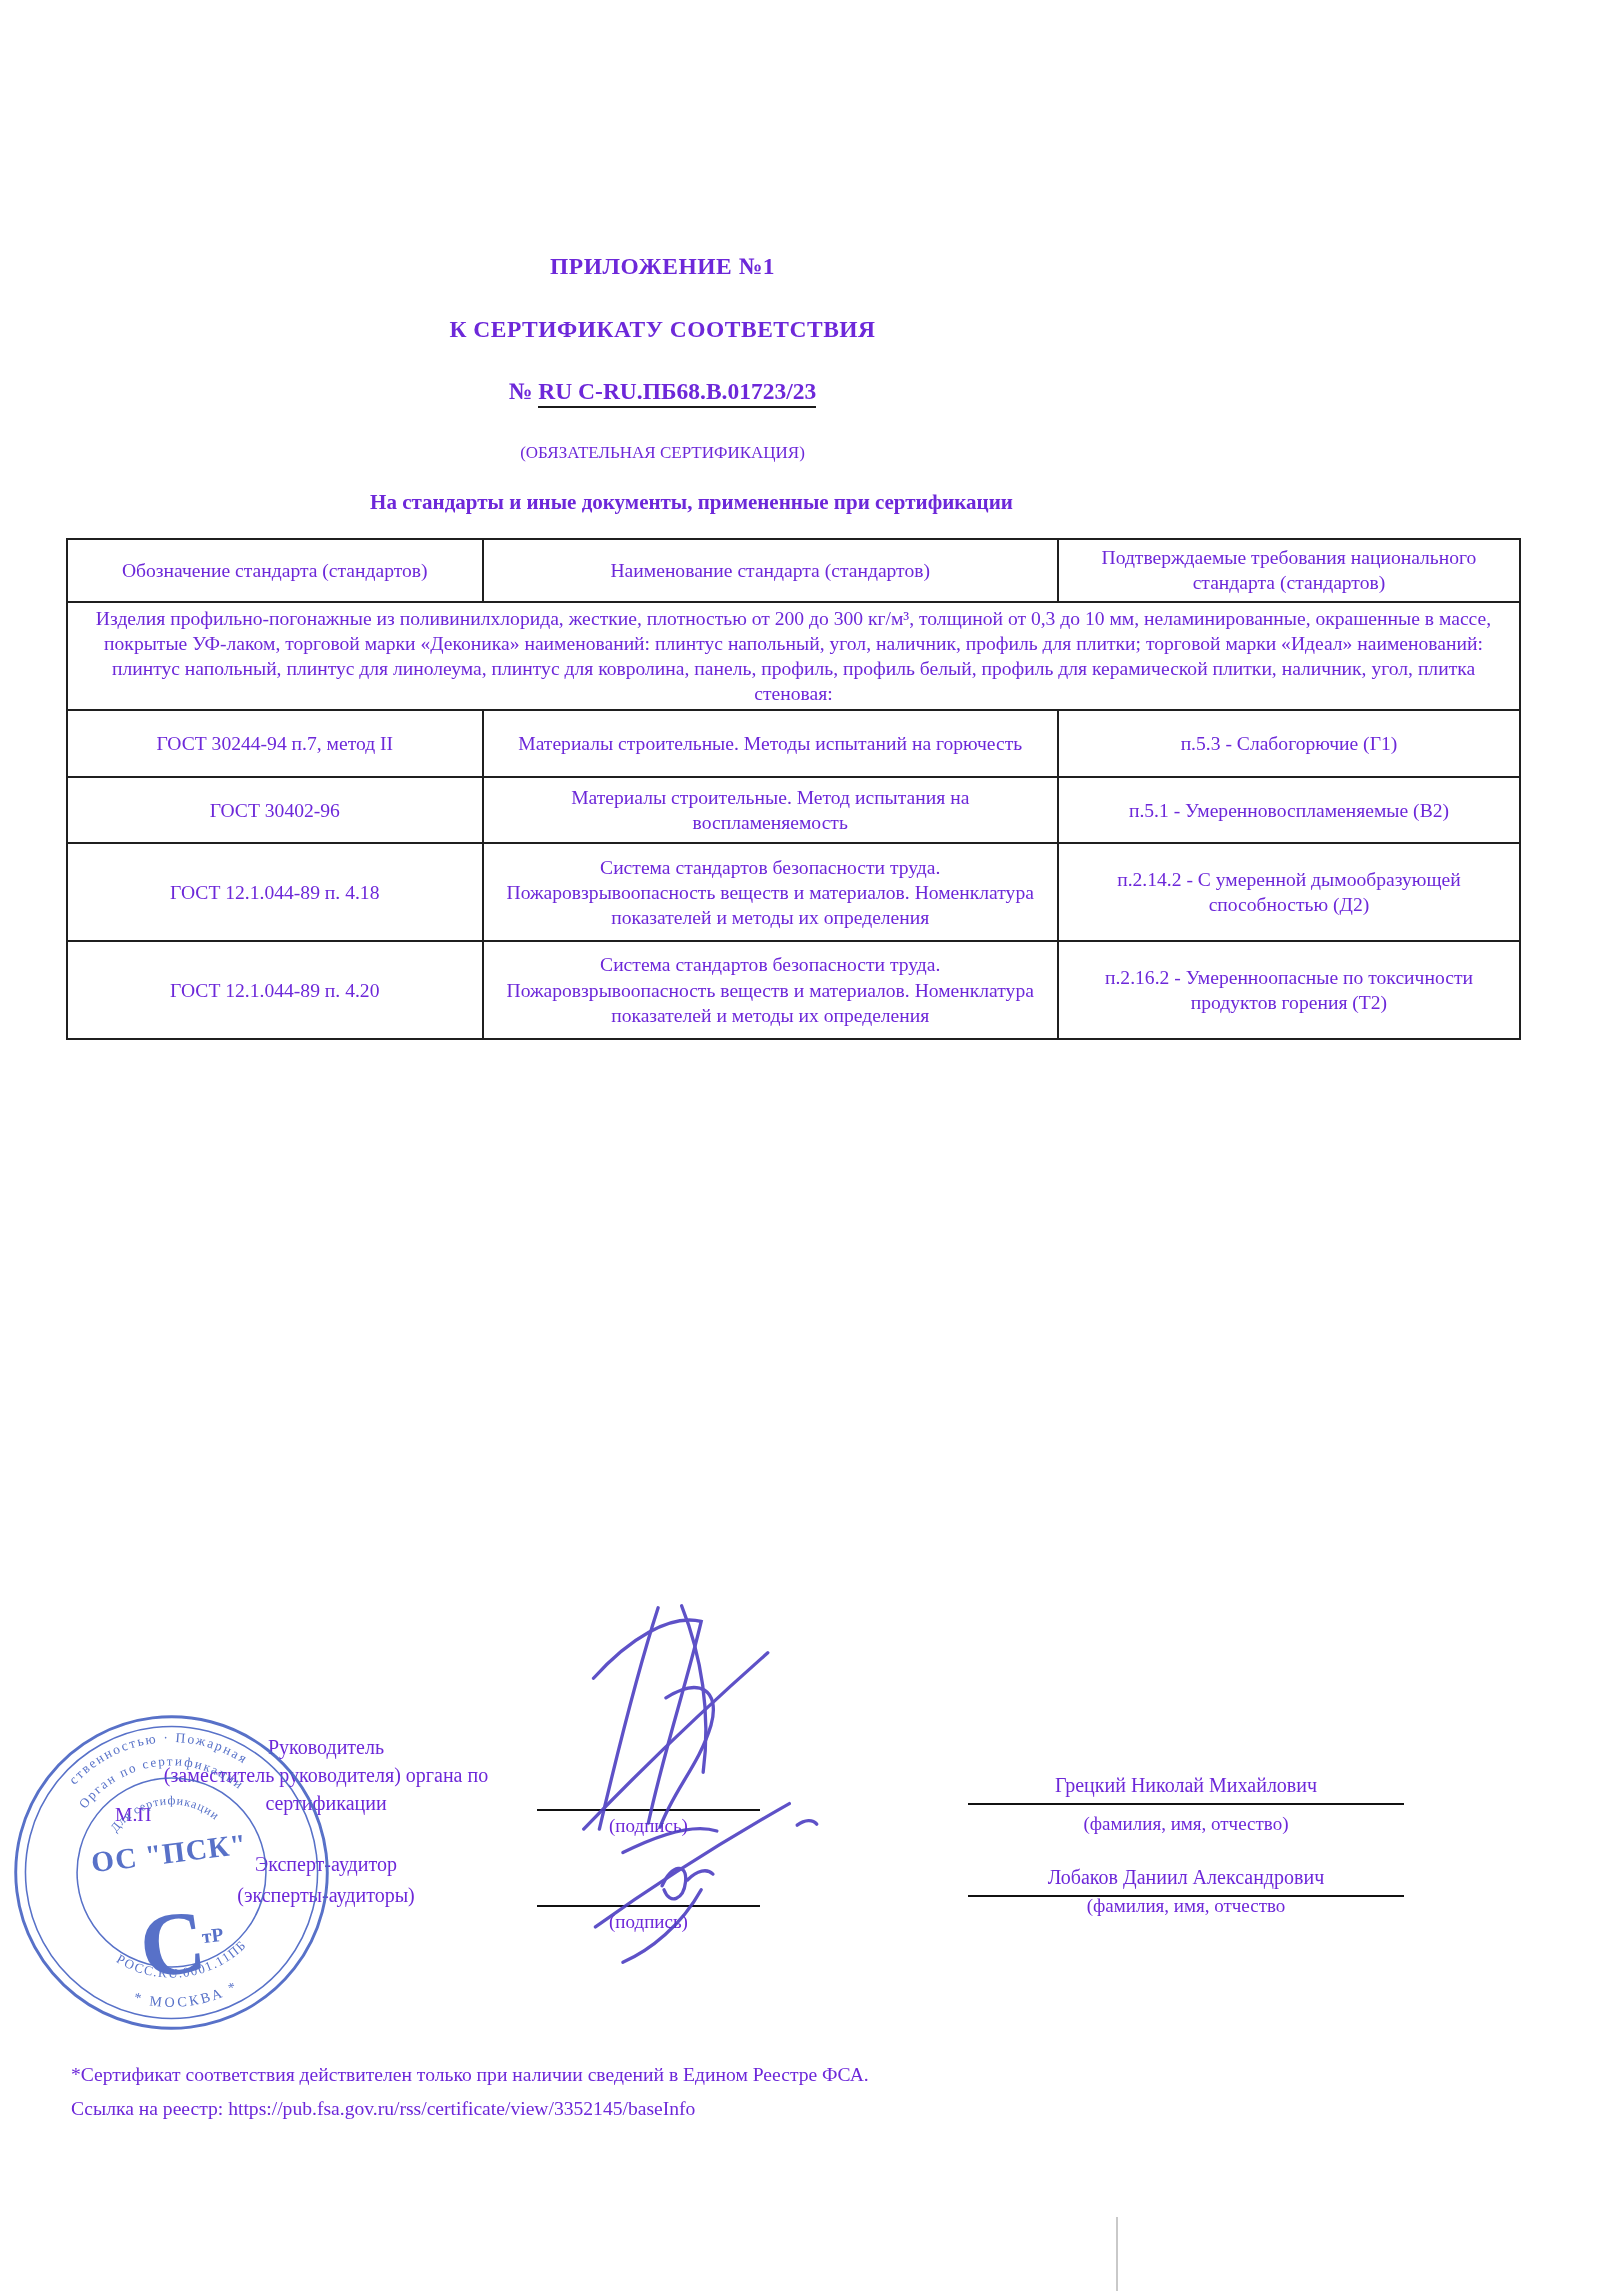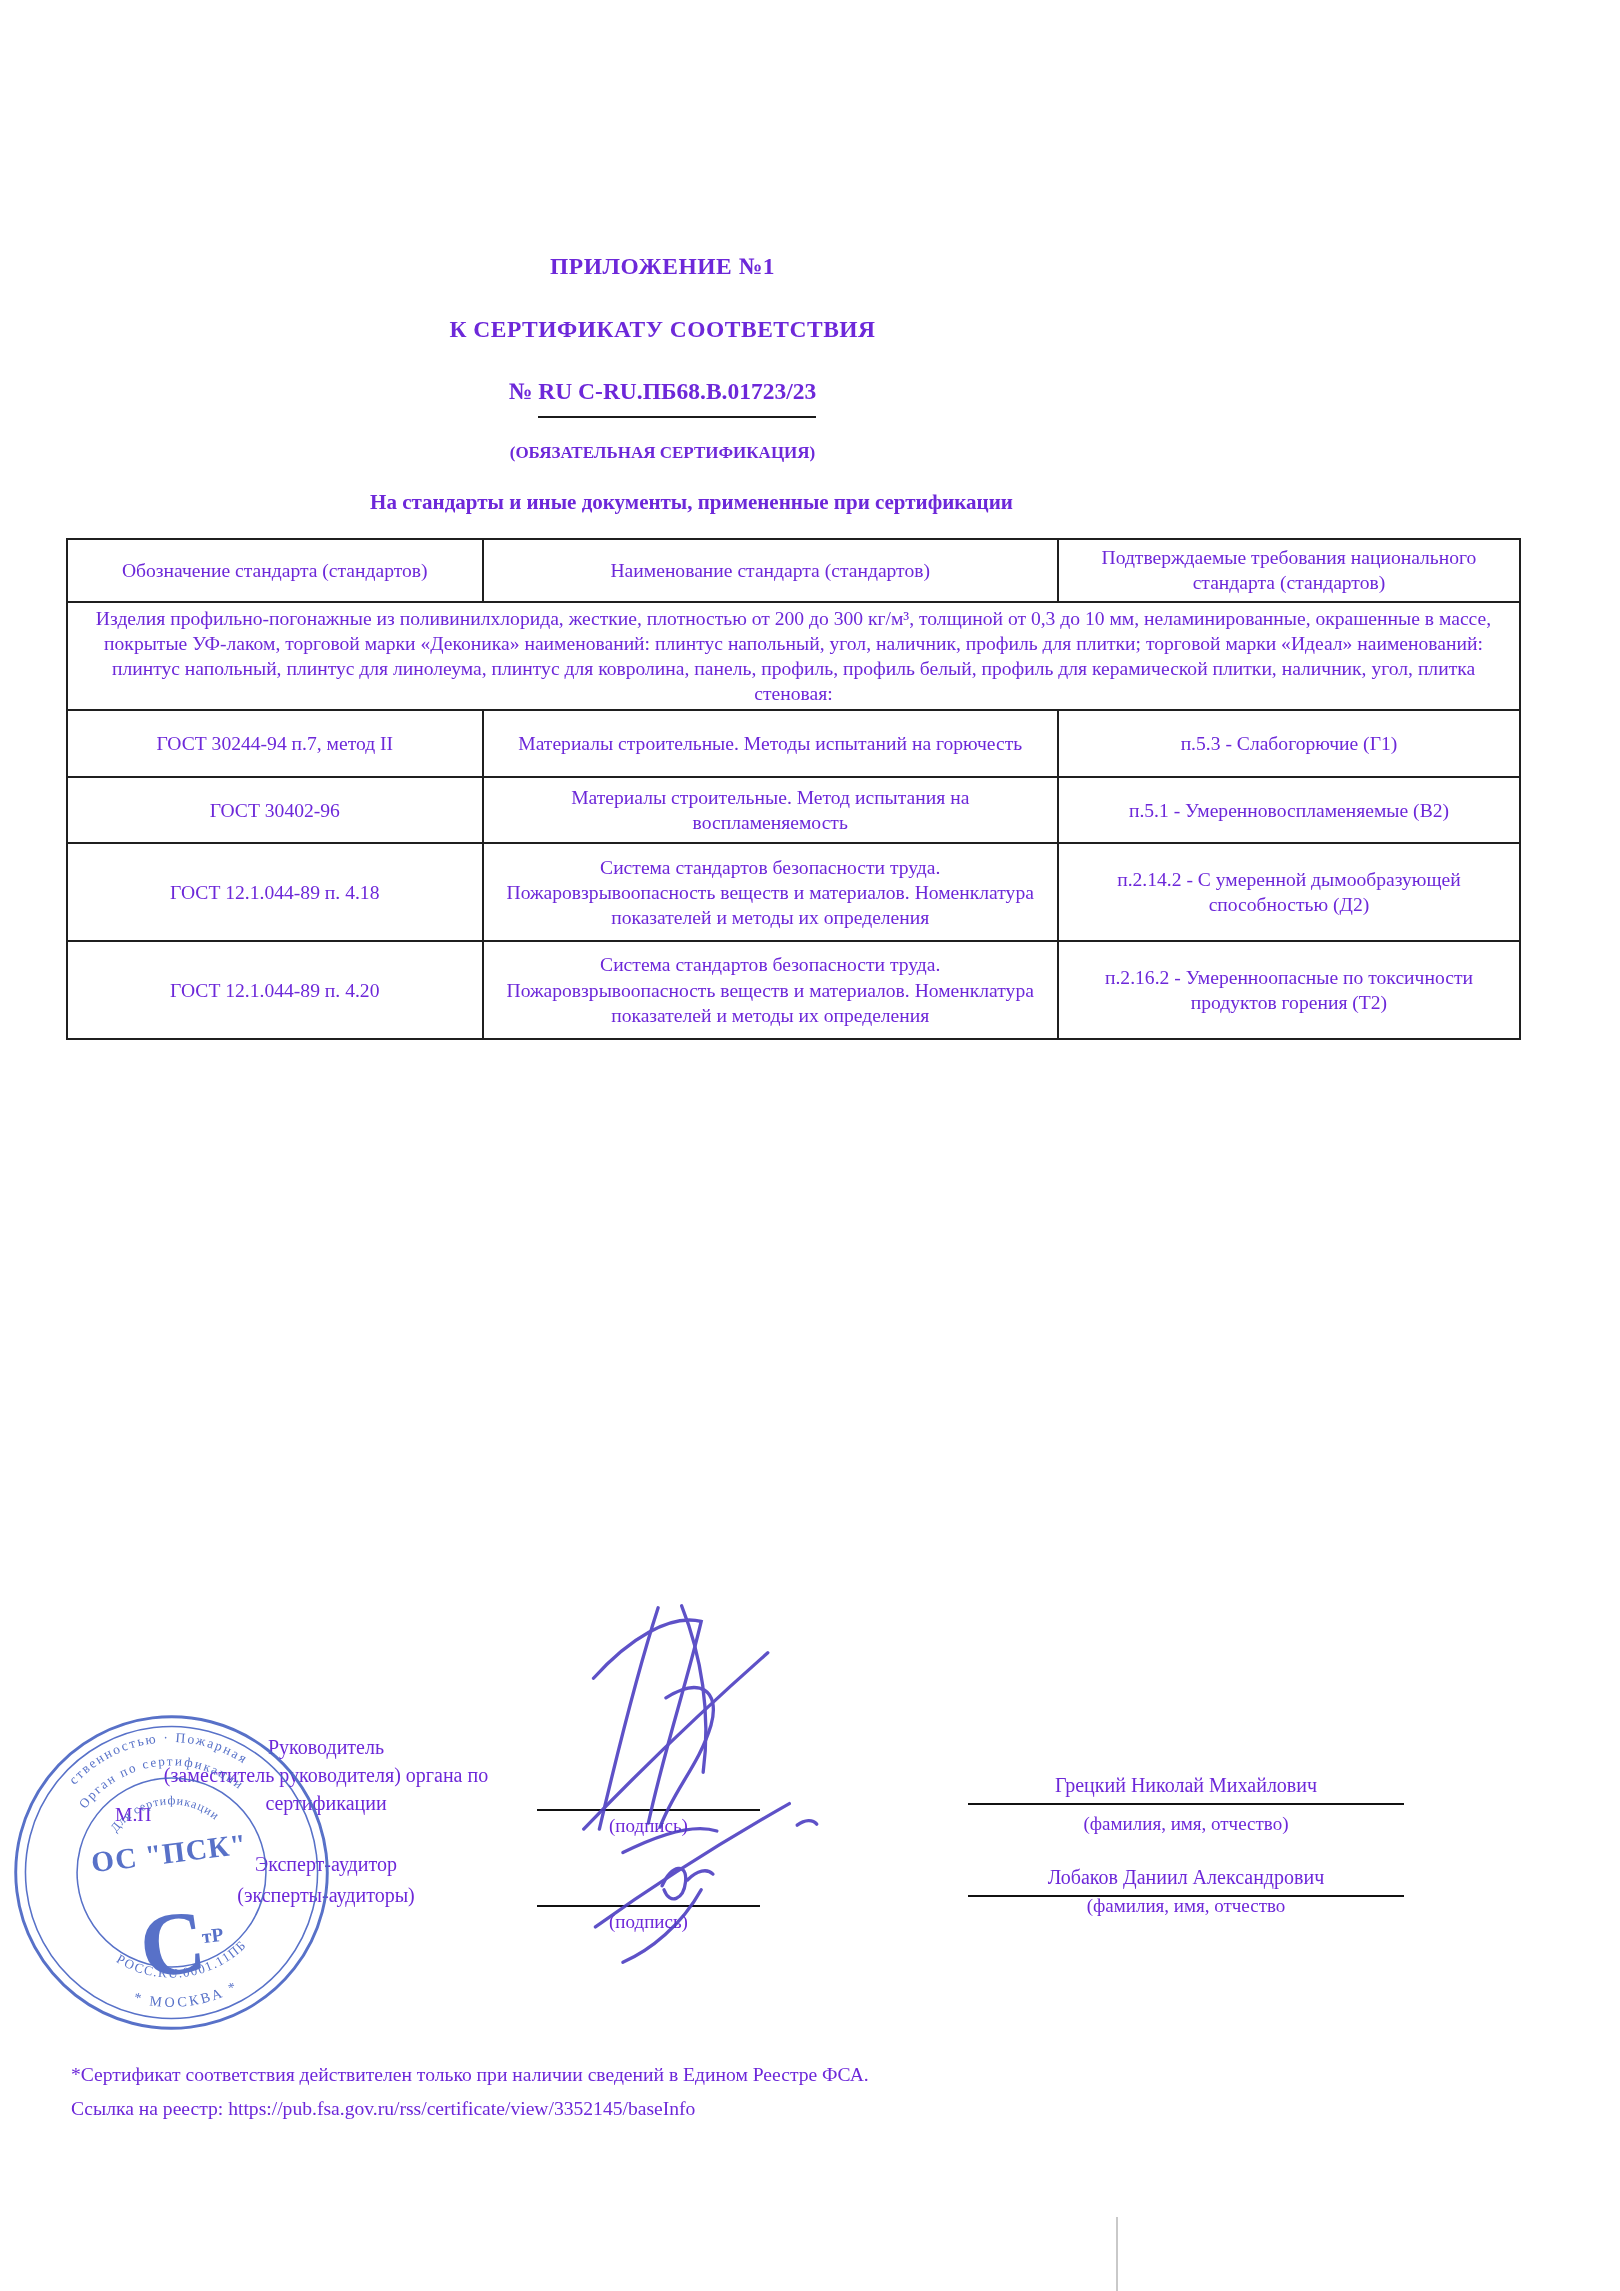--- a/index.html
+++ b/index.html
@@ -7,22 +7,22 @@
     position:relative; width:1620px; height:2292px; margin:0 auto;
     background:#ffffff; overflow:hidden;
     font-family:"Liberation Serif","DejaVu Serif",serif; color:#6d28d9;
   }
   .abs { position:absolute; }
 
   
   .hdr { position:absolute; left:0; width:1325px; text-align:center; }
   .t-big { font-size:23.5px; font-weight:bold; letter-spacing:0.5px; }
   .t-num { font-size:23.5px; font-weight:bold; }
-  .t-num .underline { border-bottom:2.9px solid #1b1b1b; padding-bottom:12px; }
-  .t-small { font-size:17px; font-weight:bold; }
+  .t-num .underline { border-bottom:2.9px solid #1b1b1b; padding-bottom:2px; }
+  .t-small { font-size:17px; font-weight:normal; }
   .t-sub { font-size:21px; font-weight:bold; }
 
   
   table.std { position:absolute; left:66px; top:538px; width:1455px; border-collapse:collapse; }
   table.std th, table.std td {
     border:2px solid #1f1f1f; text-align:center; vertical-align:middle;
     font-size:19.6px; font-weight:normal; line-height:1.28; padding:2.9px 9.8px;
   }
   table.std th { height:55px; }
   td.desc { padding:4.9px 13.7px; line-height:1.3; }

